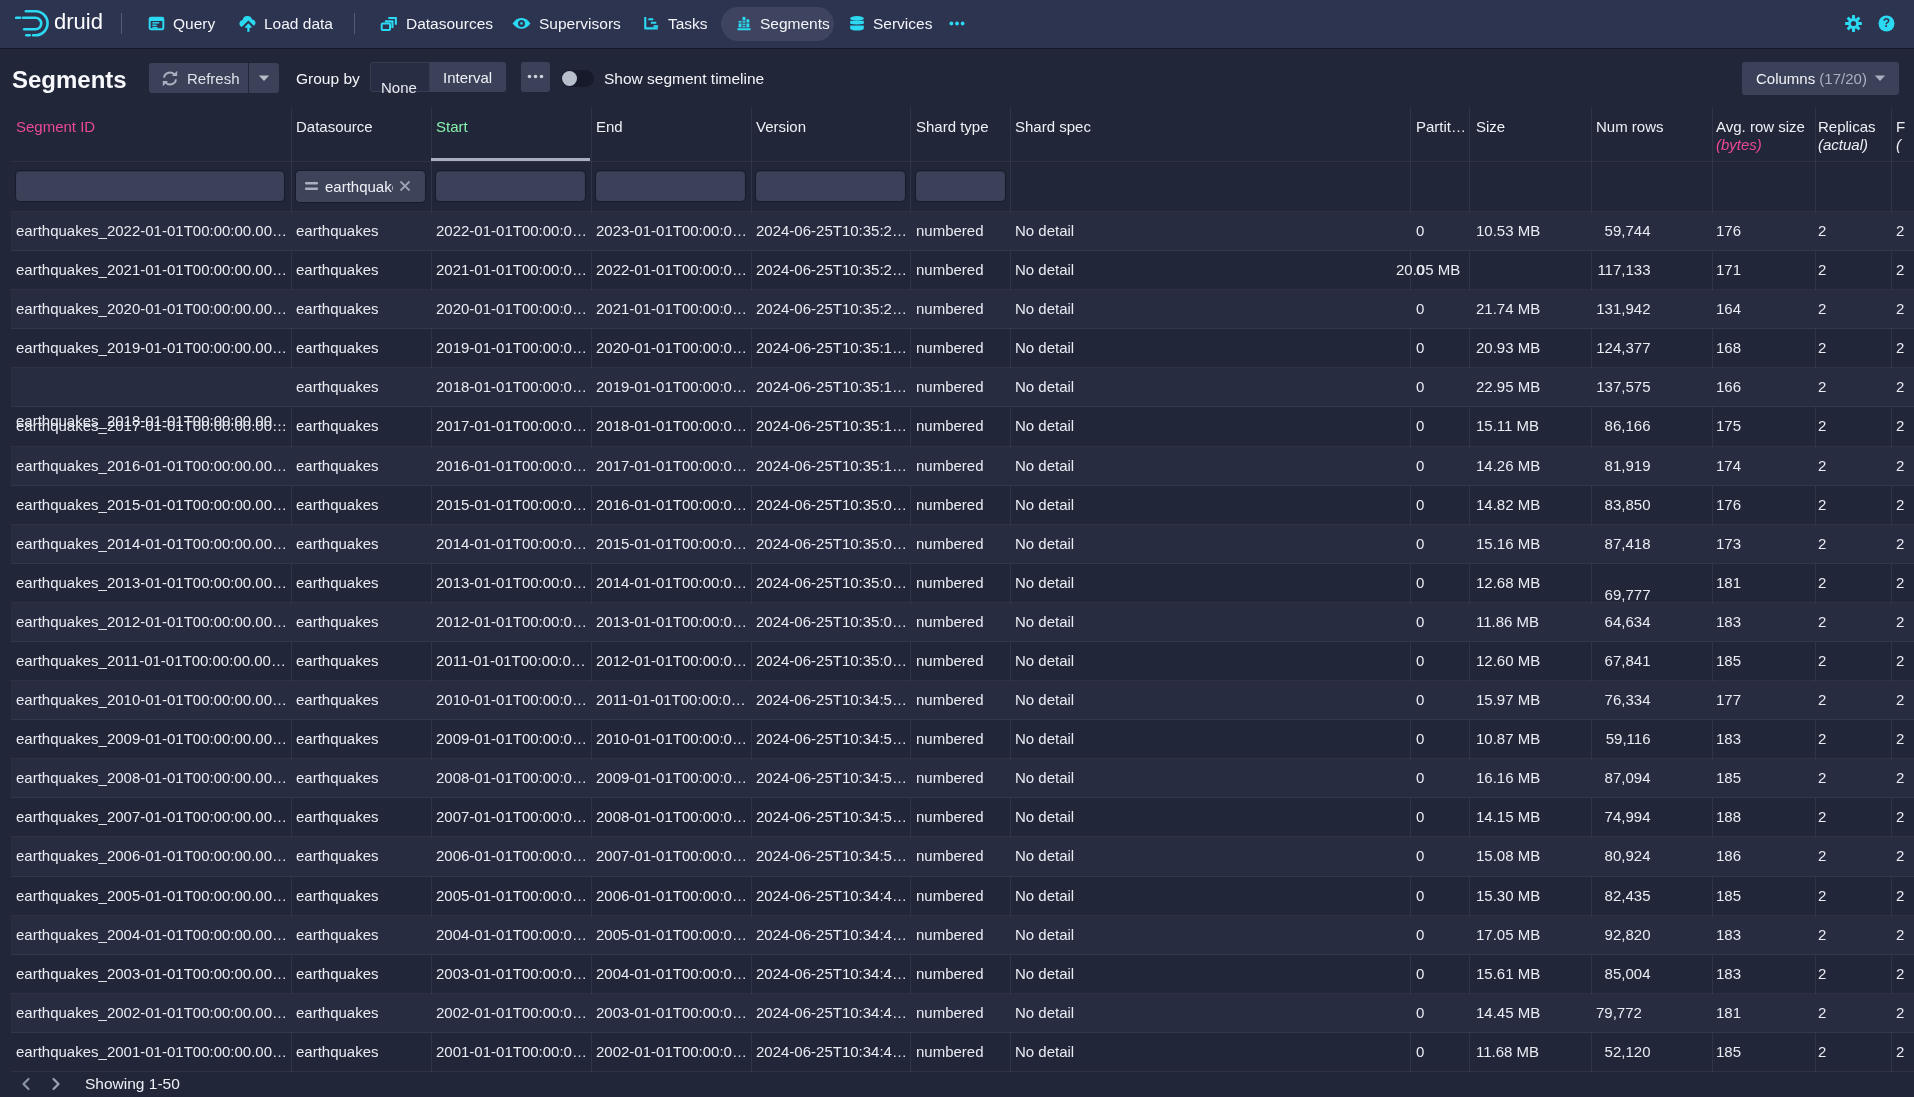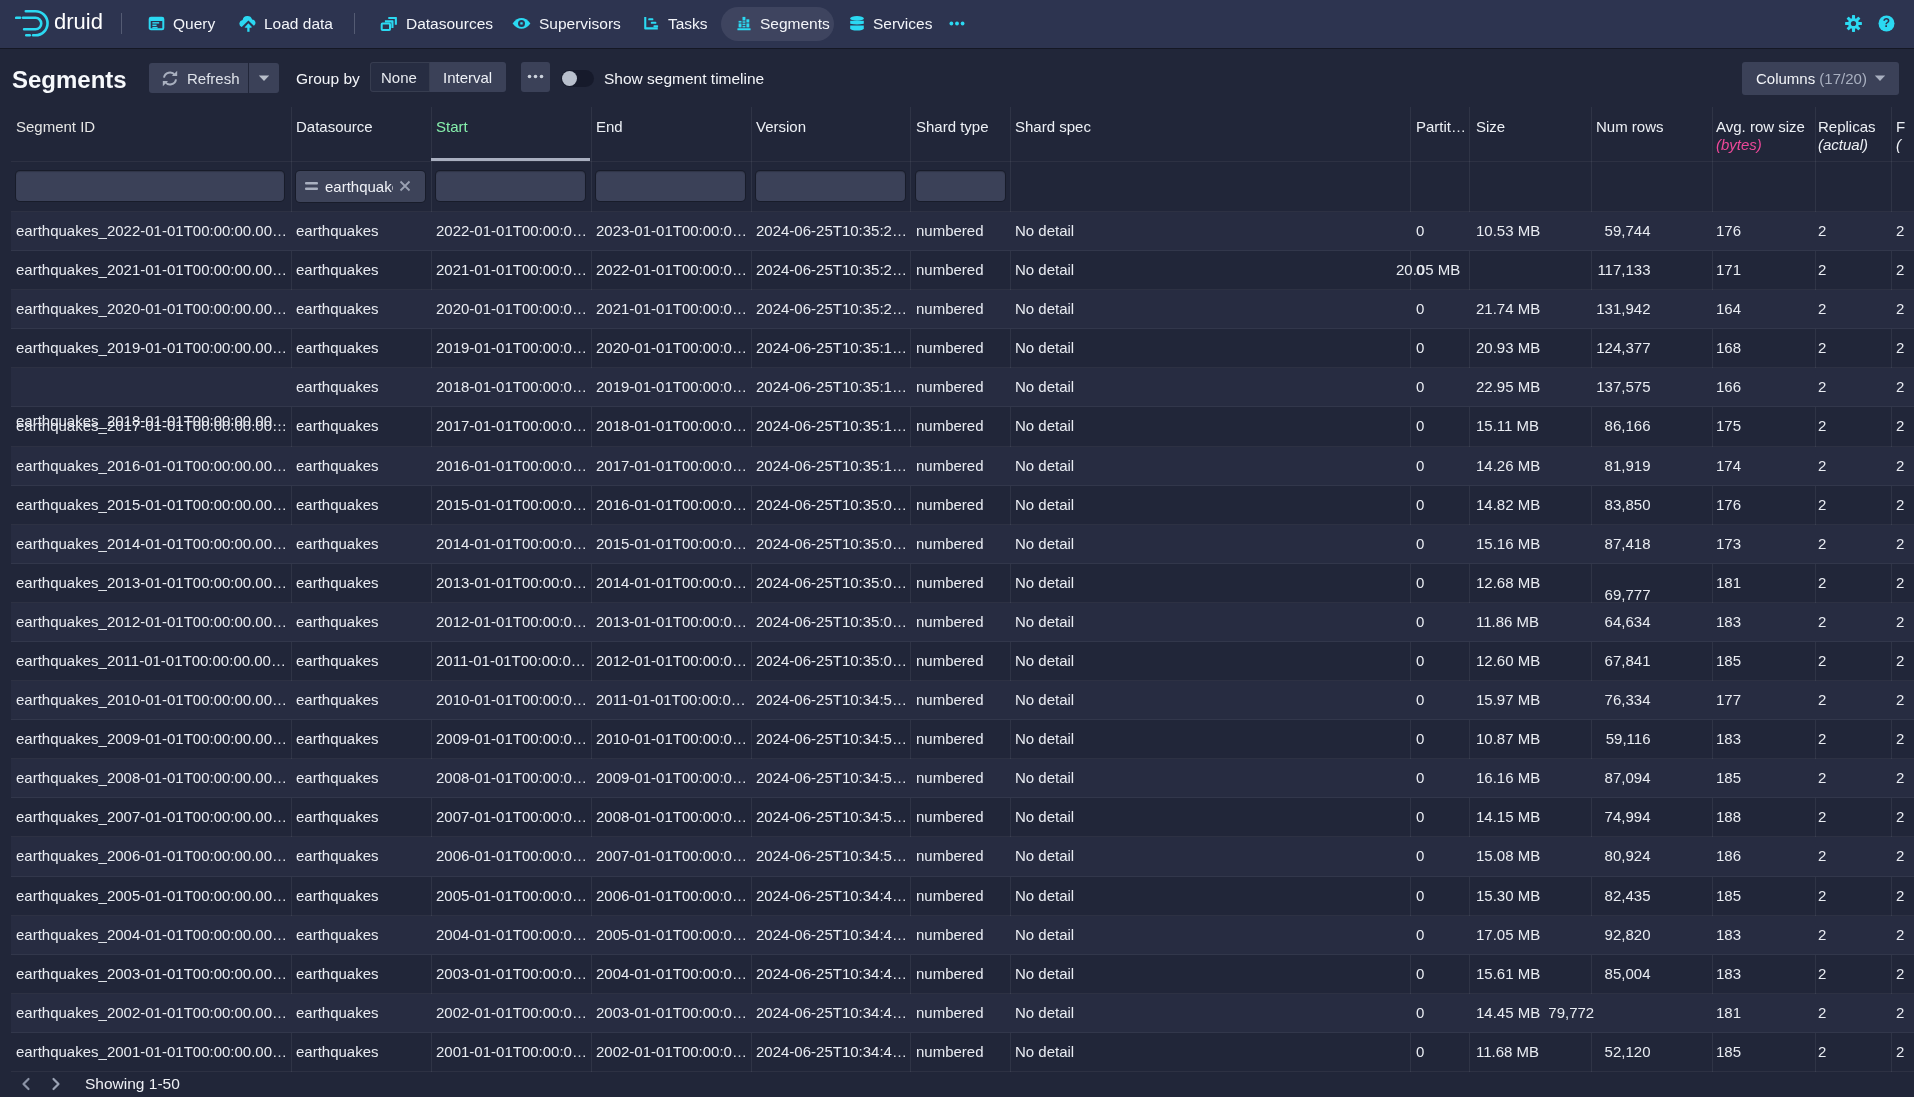--- a/index.html
+++ b/index.html
@@ -152,21 +152,21 @@
   </div>
 <div class="abs nw" style="left:187px;top:70px;font-size:15px;color:#dfe3ea;">Refresh</div>
 <div class="abs" style="left:258px;top:75px;">
     <svg width="12" height="6.5" viewBox="0 0 12 6.5">
       <path d="M0.8 0.6 L6 6 L11.2 0.6 Z" fill="#b8bec9"></path>
     </svg>
   </div>
 <div class="abs nw" style="left:296px;top:70px;font-size:15.5px;color:#f3f5f9;">Group by</div>
 <div class="abs" style="left:370px;top:62px;width:60px;height:30px;background:#272d42;border-radius:3px 0 0 3px;box-shadow:inset 0 0 0 1px rgba(255,255,255,0.08);"></div>
 <div class="abs" style="left:430px;top:62px;width:76px;height:30px;background:#3b4158;border-radius:0 3px 3px 0;"></div>
-<div class="abs nw" style="left:381px;top:69px;font-size:15px;color:#e8ebf0;">None</div>
+<div class="abs nw" style="left:381px;top:79px;font-size:15px;color:#e8ebf0;">None</div>
 <div class="abs nw" style="left:443px;top:69px;font-size:15px;color:#eef1f6;">Interval</div>
 <div class="abs" style="left:521px;top:62px;width:29px;height:30px;background:#3b4158;border-radius:3px;"></div>
 <div class="abs" style="left:527px;top:74px;">
     <svg width="17" height="5" viewBox="0 0 17 5">
 <g fill="#ccd2dc">
         <circle cx="2.5" cy="2.5" r="1.8"></circle>
         <circle cx="8.5" cy="2.5" r="1.8"></circle>
         <circle cx="14.5" cy="2.5" r="1.8"></circle>
       </g>
     </svg>
@@ -186,21 +186,21 @@
 <div class="abs" style="left:590.8px;top:107px;width:1px;height:965px;background:rgba(255,255,255,0.065);"></div>
 <div class="abs" style="left:751.0px;top:107px;width:1px;height:965px;background:rgba(255,255,255,0.065);"></div>
 <div class="abs" style="left:910.0px;top:107px;width:1px;height:965px;background:rgba(255,255,255,0.065);"></div>
 <div class="abs" style="left:1010.0px;top:107px;width:1px;height:965px;background:rgba(255,255,255,0.065);"></div>
 <div class="abs" style="left:1410.0px;top:107px;width:1px;height:965px;background:rgba(255,255,255,0.065);"></div>
 <div class="abs" style="left:1469.0px;top:107px;width:1px;height:965px;background:rgba(255,255,255,0.065);"></div>
 <div class="abs" style="left:1591.0px;top:107px;width:1px;height:965px;background:rgba(255,255,255,0.065);"></div>
 <div class="abs" style="left:1712.0px;top:107px;width:1px;height:965px;background:rgba(255,255,255,0.065);"></div>
 <div class="abs" style="left:1815.0px;top:107px;width:1px;height:965px;background:rgba(255,255,255,0.065);"></div>
 <div class="abs" style="left:1891.0px;top:107px;width:1px;height:965px;background:rgba(255,255,255,0.065);"></div>
-<div class="abs nw" style="left:16px;top:118px;font-size:15px;color:#e5e5e5;">Segment ID</div>
+<div class="abs nw" style="left:16px;top:118px;font-size:15px;color:#ec4899;">Segment ID</div>
 <div class="abs nw" style="left:296px;top:118px;font-size:15px;color:#edf0f5;">Datasource</div>
 <div class="abs nw" style="left:436px;top:118px;font-size:15px;color:#86efac;">Start</div>
 <div class="abs nw" style="left:596px;top:118px;font-size:15px;color:#edf0f5;">End</div>
 <div class="abs nw" style="left:756px;top:118px;font-size:15px;color:#edf0f5;">Version</div>
 <div class="abs nw" style="left:916px;top:118px;font-size:15px;color:#edf0f5;">Shard type</div>
 <div class="abs nw" style="left:1015px;top:118px;font-size:15px;color:#edf0f5;">Shard spec</div>
 <div class="abs nw" style="left:1416px;top:118px;font-size:15px;color:#edf0f5;">Partit…</div>
 <div class="abs nw" style="left:1476px;top:118px;font-size:15px;color:#edf0f5;">Size</div>
 <div class="abs nw" style="left:1596px;top:118px;font-size:15px;color:#edf0f5;">Num rows</div>
 <div class="abs nw" style="left:1716px;top:118px;font-size:15px;color:#edf0f5;">Avg. row size</div>
@@ -516,21 +516,21 @@
 <div class="cell" style="left:1896px;top:965px;">2</div>
 <div class="cell" style="left:16px;top:1004px;">earthquakes_2002-01-01T00:00:00.00…</div>
 <div class="cell" style="left:296px;top:1004px;">earthquakes</div>
 <div class="cell" style="left:436px;top:1004px;">2002-01-01T00:00:0…</div>
 <div class="cell" style="left:596px;top:1004px;">2003-01-01T00:00:0…</div>
 <div class="cell" style="left:756px;top:1004px;">2024-06-25T10:34:4…</div>
 <div class="cell" style="left:916px;top:1004px;">numbered</div>
 <div class="cell" style="left:1015px;top:1004px;">No detail</div>
 <div class="cell" style="left:1416px;top:1004px;">0</div>
 <div class="cell" style="left:1476px;top:1004px;">14.45 MB</div>
-<div class="cell" style="left:1544px;top:1004px;width:54.5px;text-align:center;">79,772</div>
+<div class="cell" style="left:1596px;top:1004px;width:54.5px;text-align:left;">79,772</div>
 <div class="cell" style="left:1716px;top:1004px;width:23px;text-align:right;">181</div>
 <div class="cell" style="left:1818px;top:1004px;">2</div>
 <div class="cell" style="left:1896px;top:1004px;">2</div>
 <div class="cell" style="left:16px;top:1043px;">earthquakes_2001-01-01T00:00:00.00…</div>
 <div class="cell" style="left:296px;top:1043px;">earthquakes</div>
 <div class="cell" style="left:436px;top:1043px;">2001-01-01T00:00:0…</div>
 <div class="cell" style="left:596px;top:1043px;">2002-01-01T00:00:0…</div>
 <div class="cell" style="left:756px;top:1043px;">2024-06-25T10:34:4…</div>
 <div class="cell" style="left:916px;top:1043px;">numbered</div>
 <div class="cell" style="left:1015px;top:1043px;">No detail</div>

